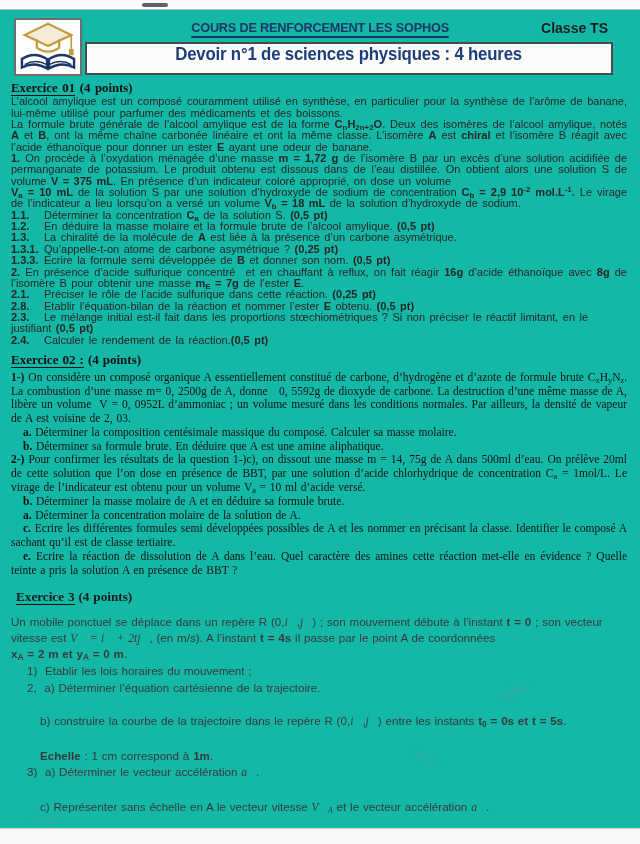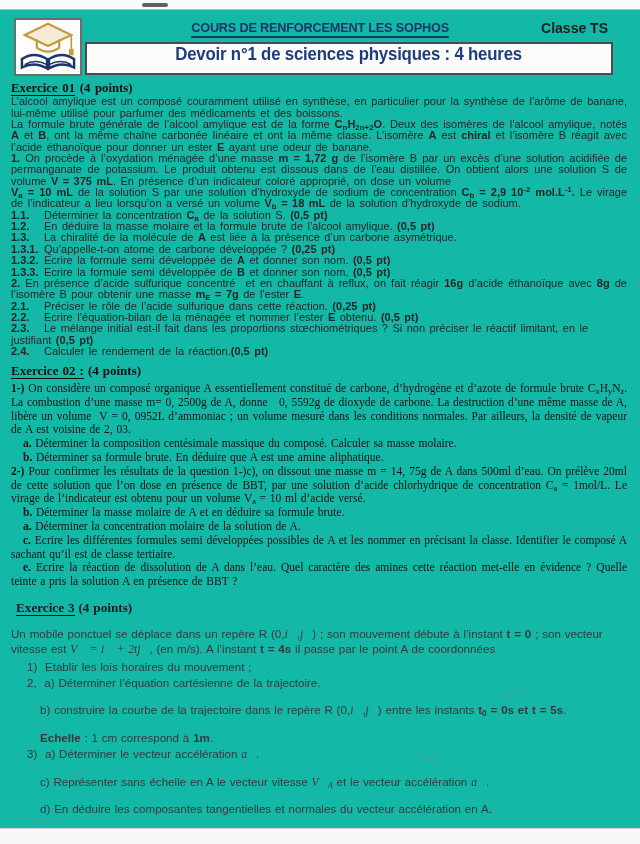--- a/index.html
+++ b/index.html
@@ -40,21 +40,21 @@
   .ex2{font-family:"Liberation Serif",serif;font-size:11.5px;line-height:13.8px;color:#121212;
        margin-top:7px;word-spacing:.8px;}
   .ex2 h2{font-size:13px;margin:0 0 4px;}
   .ex2 .p{text-align:justify;}
   .ex2 .lett{text-indent:12px;text-align:justify;}
   
   .ex3{font-size:11.6px;line-height:14.6px;color:#38383a;margin-top:9px;word-spacing:.6px;}
   .ex3 h2{font-size:13.2px;margin:12px 0 11px;padding-left:5px;color:#1a1a1a;}
   .ex3 .p{margin-bottom:1px;}
   .ex3 .l1{margin-left:16px;margin-top:2px;}
-  .ex3 .l2{margin-left:29px;margin-top:12px;}
+  .ex3 .l2{margin-left:29px;margin-top:19px;}
   
   .smudge{position:absolute;background:#8a8a92;opacity:.12;filter:blur(1.5px);border-radius:40%;}
   .bottomband{position:absolute;left:0;right:0;bottom:0;height:15px;background:#f7f7f5;
         border-top:1px solid #d5d5d1;}
 </style>
 </head>
 <body>
 
 <div class="page">
   <div class="topband"></div>
@@ -86,43 +86,43 @@
   <div class="doc">
       <section class="ex1">
         <h2><span class="hu">Exercice 01</span><span> (4 points)</span></h2>
         <p class="p"><span>L’alcool amylique est un composé couramment utilisé en synthèse, en particulier pour la synthèse de l’arôme de banane, lui-même utilisé pour parfumer des médicaments et des boissons.</span></p>
         <p class="p"><span>La formule brute générale de l’alcool amylique est de la forme </span><span class="b">C</span><sub class="b">n</sub><span class="b">H</span><sub class="b">2n+2</sub><span class="b">O</span><span>. Deux des isomères de l’alcool amylique, notés </span><span class="b">A</span><span> et </span><span class="b">B</span><span>, ont la même chaîne carbonée linéaire et ont la même classe. L’isomère </span><span class="b">A</span><span> est </span><span class="b">chiral</span><span> et l’isomère B réagit avec l’acide éthanoïque pour donner un ester </span><span class="b">E</span><span> ayant une odeur de banane.</span></p>
         <p class="p"><span class="b">1.</span><span> On procède à l’oxydation ménagée d’une masse </span><span class="b">m = 1,72 g</span><span> de l’isomère B par un excès d’une solution acidifiée de permanganate de potassium. Le produit obtenu est dissous dans de l’eau distillée. On obtient alors une solution S de volume </span><span class="b">V = 375 mL</span><span>. En présence d’un indicateur coloré approprié, on dose un volume</span></p>
         <p class="p"><span class="b">V</span><sub class="b">a</sub><span class="b"> = 10 mL</span><span> de la solution S par une solution d’hydroxyde de sodium de concentration </span><span class="b">C</span><sub class="b">b</sub><span class="b"> = 2,9 10</span><sup class="b">-2</sup><span class="b"> mol.L</span><sup class="b">-1</sup><span class="b">.</span><span> Le virage de l’indicateur a lieu lorsqu’on a versé un volume </span><span class="b">V</span><sub class="b">b</sub><span class="b">&nbsp;= 18 mL</span><span> de la solution d’hydroxyde de sodium.</span></p>
         <p class="item"><span class="num">1.1.</span><span>Déterminer la concentration </span><span class="b">C</span><sub class="b">a</sub><span> de la solution S. </span><span class="b">(0,5 pt)</span></p>
         <p class="item"><span class="num">1.2.</span><span>En déduire la masse molaire et la formule brute de l’alcool amylique. </span><span class="b">(0,5 pt)</span></p>
         <p class="item"><span class="num">1.3.</span><span>La chiralité de la molécule de </span><span class="b">A</span><span> est liée à la présence d’un carbone asymétrique.</span></p>
-        <p class="item"><span class="num">1.3.1.</span><span>Qu’appelle-t-on atome de carbone développée ? </span><span class="b">(0,25 pt)</span></p>
-        <p class="item"><span class="num">1.3.2.</span><span>Ecrire la formule semi développée de </span><span class="b">A</span><span> et donner son nom. </span><span class="b">(0,5 pt)</span></p>
+        <p class="item"><span class="num">1.3.1.</span><span>Qu’appelle-t-on atome de carbone asymétrique ? </span><span class="b">(0,25 pt)</span></p>
         <p class="item"><span class="num">1.3.3.</span><span>Ecrire la formule semi développée de </span><span class="b">B</span><span> et donner son nom. </span><span class="b">(0,5 pt)</span></p>
         <p class="p"><span class="b">2.</span><span> En présence d’acide sulfurique concentré&nbsp; et en chauffant à reflux, on fait réagir </span><span class="b">16g</span><span> d’acide éthanoïque avec </span><span class="b">8g</span><span> de l’isomère B pour obtenir une masse </span><span class="b">m</span><sub class="b">E</sub><span class="b"> = 7g</span><span> de l’ester </span><span class="b">E</span><span>.</span></p>
         <p class="item"><span class="num">2.1.</span><span>Préciser le rôle de l’acide sulfurique dans cette réaction. </span><span class="b">(0,25 pt)</span></p>
-        <p class="item"><span class="num">2.2.</span><span>Ecrire l’équation-bilan de la ménagée et nommer l’ester </span><span class="b">E</span><span> obtenu. </span><span class="b">(0,5 pt)</span></p>
+        <p class="item"><span class="num">2.8.</span><span>Etablir l’équation-bilan de la réaction et nommer l’ester </span><span class="b">E</span><span> obtenu. </span><span class="b">(0,5 pt)</span></p>
         <p class="item"><span class="num">2.3.</span><span>Le mélange initial est-il fait dans les proportions stœchiométriques ? Si non préciser le réactif limitant, en le justifiant </span><span class="b">(0,5 pt)</span></p>
         <p class="item"><span class="num">2.4.</span><span>Calculer le rendement de la réaction.</span><span class="b">(0,5 pt)</span></p>
       </section>
       <section class="ex2">
         <h2><span class="hu">Exercice 02 :</span><span> (4 points)</span></h2>
         <p class="p"><span class="b">1-)</span><span> On considère un composé organique A essentiellement constitué de carbone, d’hydrogène et d’azote de formule brute C</span><sub>x</sub><span>H</span><sub>y</sub><span>N</span><sub>z</sub><span>. La combustion d’une masse m= 0, 2500g de A, donne&nbsp;&nbsp; 0, 5592g de dioxyde de carbone. La destruction d’une même masse de A, libère un volume&nbsp; V = 0, 0952L d’ammoniac ; un volume mesuré dans les conditions normales. Par ailleurs, la densité de vapeur de A est voisine de 2, 03.</span></p>
         <p class="lett"><span class="b">a.</span><span> Déterminer la composition centésimale massique du composé. Calculer sa masse molaire.</span></p>
         <p class="lett"><span class="b">b.</span><span> Déterminer sa formule brute. En déduire que A est une amine aliphatique.</span></p>
         <p class="p"><span class="b">2-)</span><span> Pour confirmer les résultats de la question 1-)c), on dissout une masse m = 14, 75g de A dans 500ml d’eau. On prélève 20ml de cette solution que l’on dose en présence de BBT, par une solution d’acide chlorhydrique de concentration C</span><sub>a</sub><span> = 1mol/L. Le virage de l’indicateur est obtenu pour un volume V</span><sub>a</sub><span> = 10 ml d’acide versé.</span></p>
         <p class="lett"><span class="b">b.</span><span> Déterminer la masse molaire de A et en déduire sa formule brute.</span></p>
         <p class="lett"><span class="b">a.</span><span> Déterminer la concentration molaire de la solution de A.</span></p>
         <p class="lett"><span class="b">c.</span><span> Ecrire les différentes formules semi développées possibles de A et les nommer en précisant la classe. Identifier le composé A sachant qu’il est de classe tertiaire.</span></p>
         <p class="lett"><span class="b">e.</span><span> Ecrire la réaction de dissolution de A dans l’eau. Quel caractère des amines cette réaction met-elle en évidence ? Quelle teinte a pris la solution A en présence de BBT ?</span></p>
       </section>
       <section class="ex3">
         <h2><span class="hu">Exercice 3</span><span> (4 points)</span></h2>
         <p class="p"><span>Un mobile ponctuel se déplace dans un repère R (0,</span><span class="i">i⃗</span><span>,</span><span class="i">j⃗</span><span>) ; son mouvement débute à l’instant </span><span class="b">t = 0</span><span> ; son vecteur vitesse est </span><span class="i">V⃗ = i⃗ + 2tj⃗</span><span>, (en m/s). A l’instant </span><span class="b">t = 4s</span><span> il passe par le point A de coordonnées</span></p>
+        <p class="p"><span class="b">x</span><sub class="b">A</sub><span class="b"> = 2 m</span><span class="b"> et </span><span class="b">y</span><sub class="b">A</sub><span class="b"> = 0 m</span><span>.</span></p>
         <p class="l1"><span>1)&nbsp; Etablir les lois horaires du mouvement ;</span></p>
         <p class="l1"><span>2,&nbsp; a) Déterminer l’équation cartésienne de la trajectoire.</span></p>
         <p class="l2"><span>b) construire la courbe de la trajectoire dans le repère R (0,</span><span class="i">i⃗</span><span>,</span><span class="i">j⃗</span><span>) entre les instants </span><span class="b">t</span><sub class="b">0</sub><span class="b"> = 0s et t = 5s</span><span>.</span></p>
         <p class="l2"><span class="b">Echelle</span><span> : 1 cm correspond à </span><span class="b">1m</span><span>.</span></p>
         <p class="l1"><span>3)&nbsp; a) Déterminer le vecteur accélération </span><span class="i">a⃗</span><span>.</span></p>
         <p class="l2"><span>c) Représenter sans échelle en A le vecteur vitesse </span><span class="i">V⃗</span><sub class="i">A</sub><span> et le vecteur accélération </span><span class="i">a⃗</span><span>.</span></p>
         <p class="l2"><span>d) En déduire les composantes tangentielles et normales du vecteur accélération en A.</span></p>
       </section>
     </div>
 

